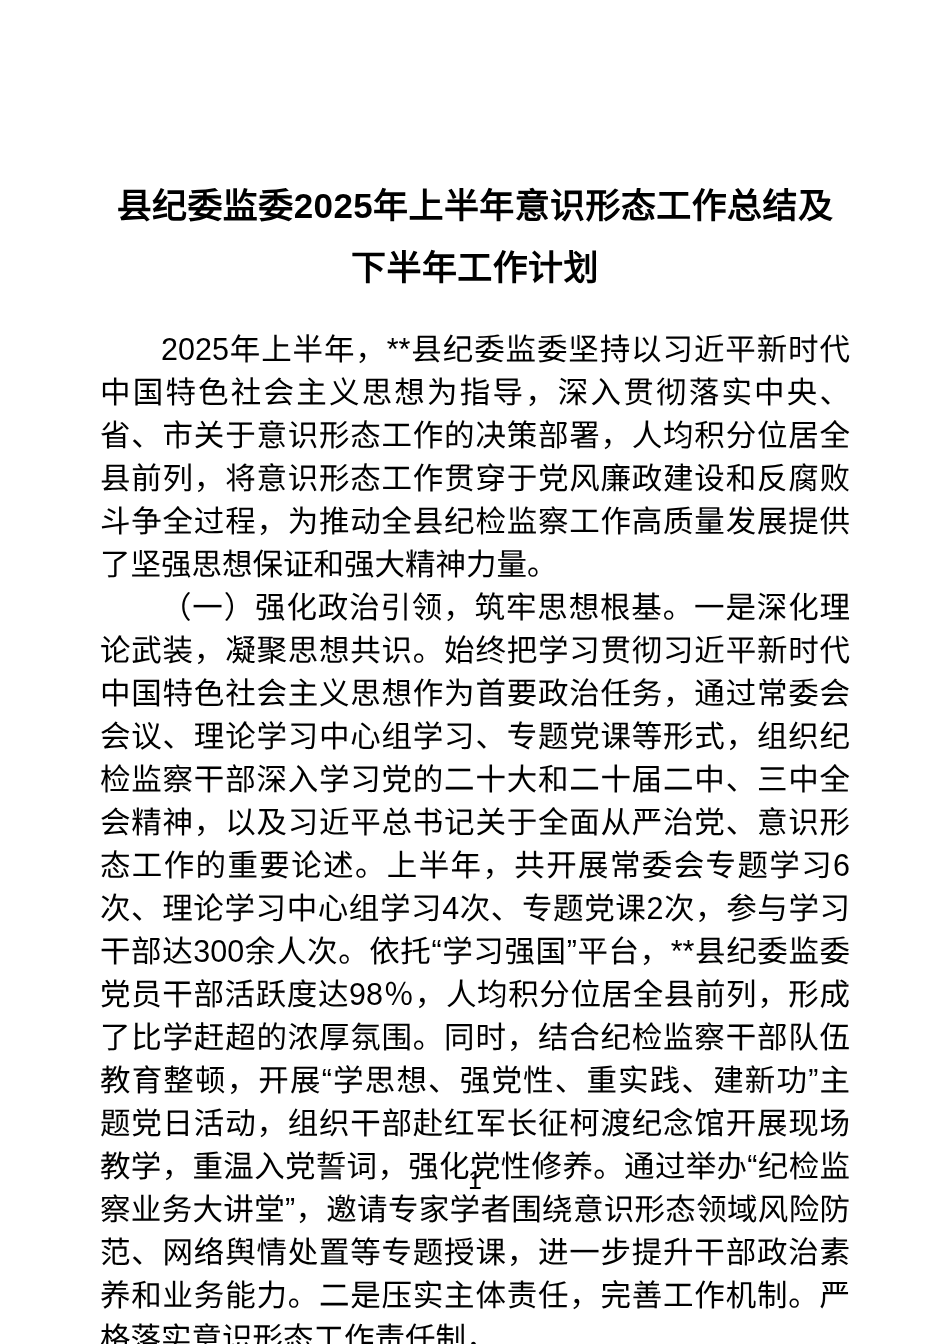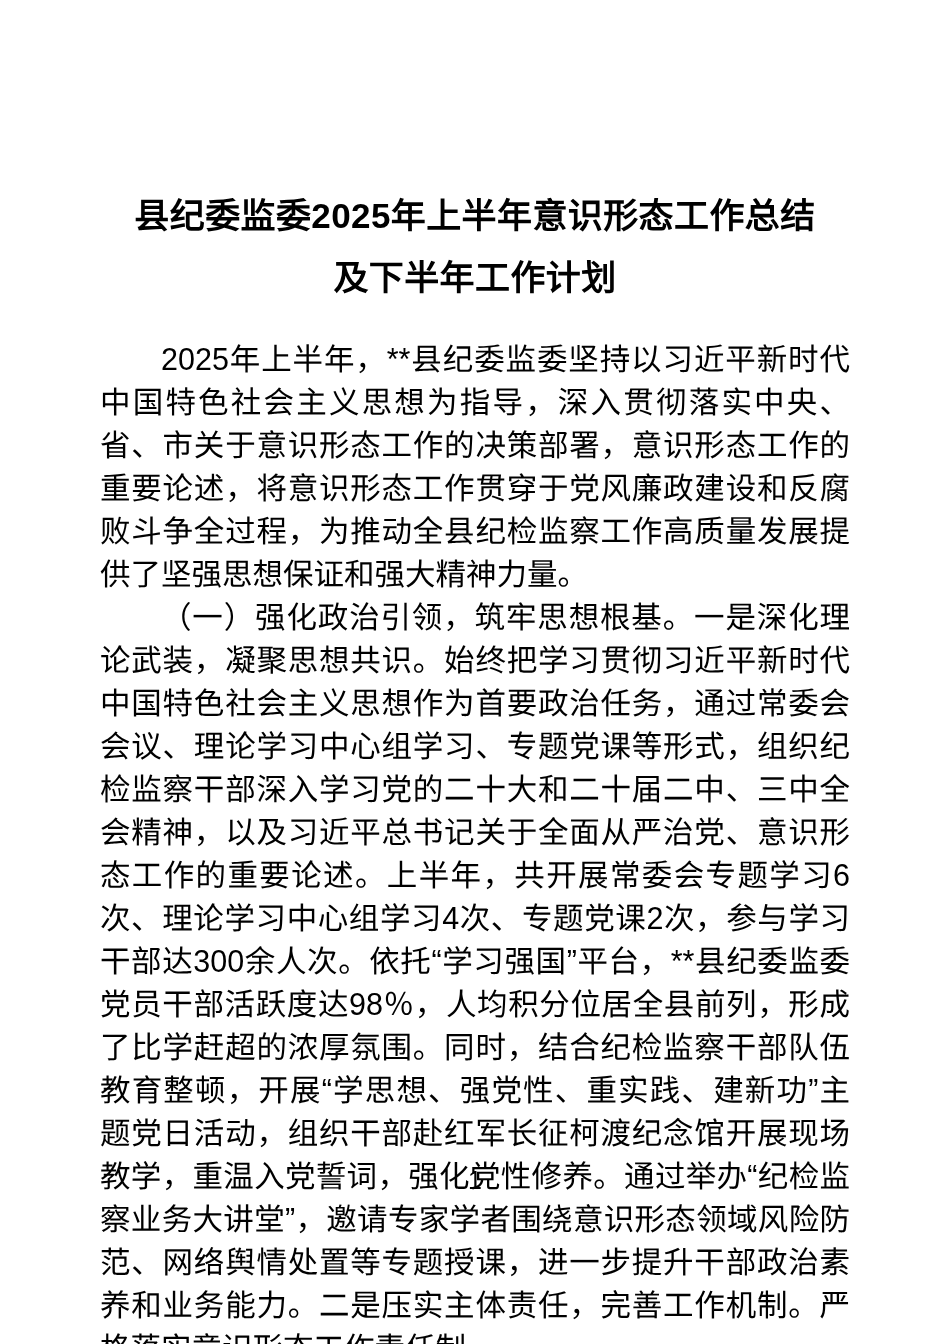--- a/index.html
+++ b/index.html
@@ -23,21 +23,21 @@
 
   .content {
     position: absolute;
     left: 100px;
     top: 0;
     width: 750px;
   }
 
   
   .doc-title {
-    margin: 17px;
+    margin: 7px;
     padding-top: 168px;
     font-size: 35px;
     font-weight: bold;
     line-height: 1.78;
     text-align: center;
     letter-spacing: 0.4px;
     word-break: break-all;
   }
 
   
@@ -72,21 +72,21 @@
 <body>
 
 <div class="page">
 
   <div class="content">
 
     <h1 class="doc-title">县纪委监委2025年上半年意识形态工作总结及下半年工作计划</h1>
 
     <div class="body-block">
 
-      <p class="para">2025年上半年，**县纪委监委坚持以习近平新时代中国特色社会主义思想为指导，深入贯彻落实中央、省、市关于意识形态工作的决策部署，意识形态工作的重要论述，将意识形态工作贯穿于党风廉政建设和反腐败斗争全过程，为推动全县纪检监察工作高质量发展提供了坚强思想保证和强大精神力量。</p>
+      <p class="para">2025年上半年，**县纪委监委坚持以习近平新时代中国特色社会主义思想为指导，深入贯彻落实中央、省、市关于意识形态工作的决策部署，人均积分位居全县前列，将意识形态工作贯穿于党风廉政建设和反腐败斗争全过程，为推动全县纪检监察工作高质量发展提供了坚强思想保证和强大精神力量。</p>
 
 
       <p class="para">（一）强化政治引领，筑牢思想根基。一是深化理论武装，凝聚思想共识。始终把学习贯彻习近平新时代中国特色社会主义思想作为首要政治任务，通过常委会会议、理论学习中心组学习、专题党课等形式，组织纪检监察干部深入学习党的二十大和二十届二中、三中全会精神，以及习近平总书记关于全面从严治党、意识形态工作的重要论述。上半年，共开展常委会专题学习6次、理论学习中心组学习4次、专题党课2次，参与学习干部达300余人次。依托“学习强国”平台，**县纪委监委党员干部活跃度达98％，人均积分位居全县前列，形成了比学赶超的浓厚氛围。同时，结合纪检监察干部队伍教育整顿，开展“学思想、强党性、重实践、建新功”主题党日活动，组织干部赴红军长征柯渡纪念馆开展现场教学，重温入党誓词，强化党性修养。通过举办“纪检监察业务大讲堂”，邀请专家学者围绕意识形态领域风险防范、网络舆情处置等专题授课，进一步提升干部政治素养和业务能力。二是压实主体责任，完善工作机制。严格落实意识形态工作责任制，</p>
 
     </div>
 
   </div>
 
   <div class="page-number">1</div>
 

